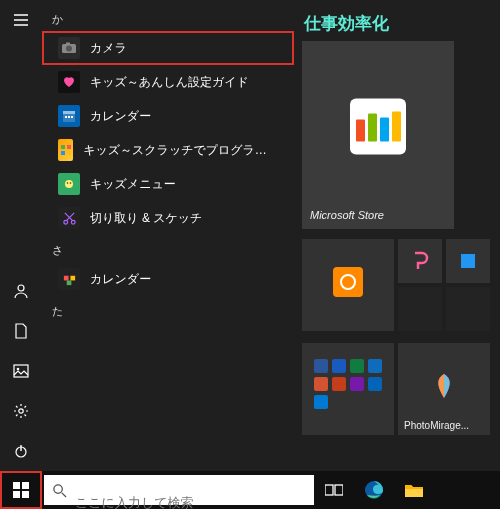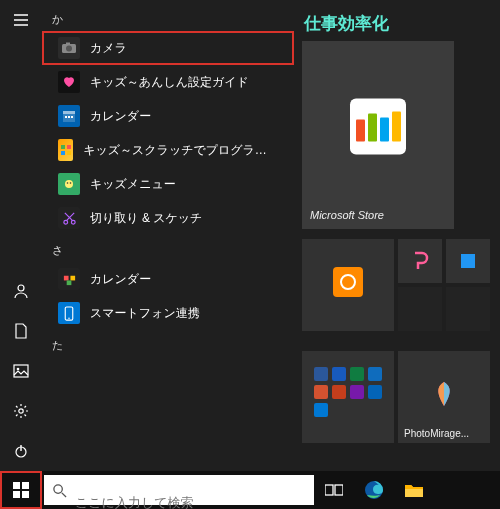--- a/index.html
+++ b/index.html
@@ -85,21 +85,21 @@
 }
 .tile-big .tile-center-icon {
   position: absolute; top: 50%; left: 50%;
   transform: translate(-50%, -65%);
   width: 56px; height: 56px;
   background: #fff;
   border-radius: 6px;
   display: flex; align-items: center; justify-content: center;
 }
 .tile-big .tlabel { font-size: 11px; color: #eee; }
-.tile-row { display: flex; gap: 4px; margin-bottom: 20px; }
+.tile-row { display: flex; gap: 4px; margin-bottom: 12px; }
 .tile-med {
   width: 92px; height: 92px;
   background: #323232;
   display: flex; flex-direction: column;
   align-items: flex-start; justify-content: flex-end;
   padding: 6px;
   position: relative;
 }
 .tile-sm {
   width: 44px; height: 44px;
@@ -278,29 +278,20 @@
       <span class="icon" style="background:#222">
         <svg width="15" height="15" viewBox="0 0 16 16">
             <rect x="2" y="4" width="5" height="5" fill="#ff5252"></rect>
             <rect x="9" y="4" width="5" height="5" fill="#ffc107"></rect>
             <rect x="5" y="9" width="5" height="5" fill="#4caf50"></rect>
           </svg>
       </span>
       <span class="label">カレンダー</span>
     </div>
 
-    <div class="app-item">
-      <span class="icon" style="background:#0078d4">
-        <svg width="12" height="15" viewBox="0 0 12 16">
-            <rect x="2" y="1" width="8" height="14" rx="1.5" fill="none" stroke="#fff" stroke-width="1.2"></rect>
-            <circle cx="6" cy="13" r="0.8" fill="#fff"></circle>
-          </svg>
-      </span>
-      <span class="label">スマートフォン連携</span>
-    </div>
 
 
     <div class="app-header">た</div>
   </div>
 
   <div class="tilepane">
     <div class="tile-group-title">仕事効率化</div>
     <div class="tile-big">
       <div class="tile-center-icon">
         <div class="ms-store-bars">

